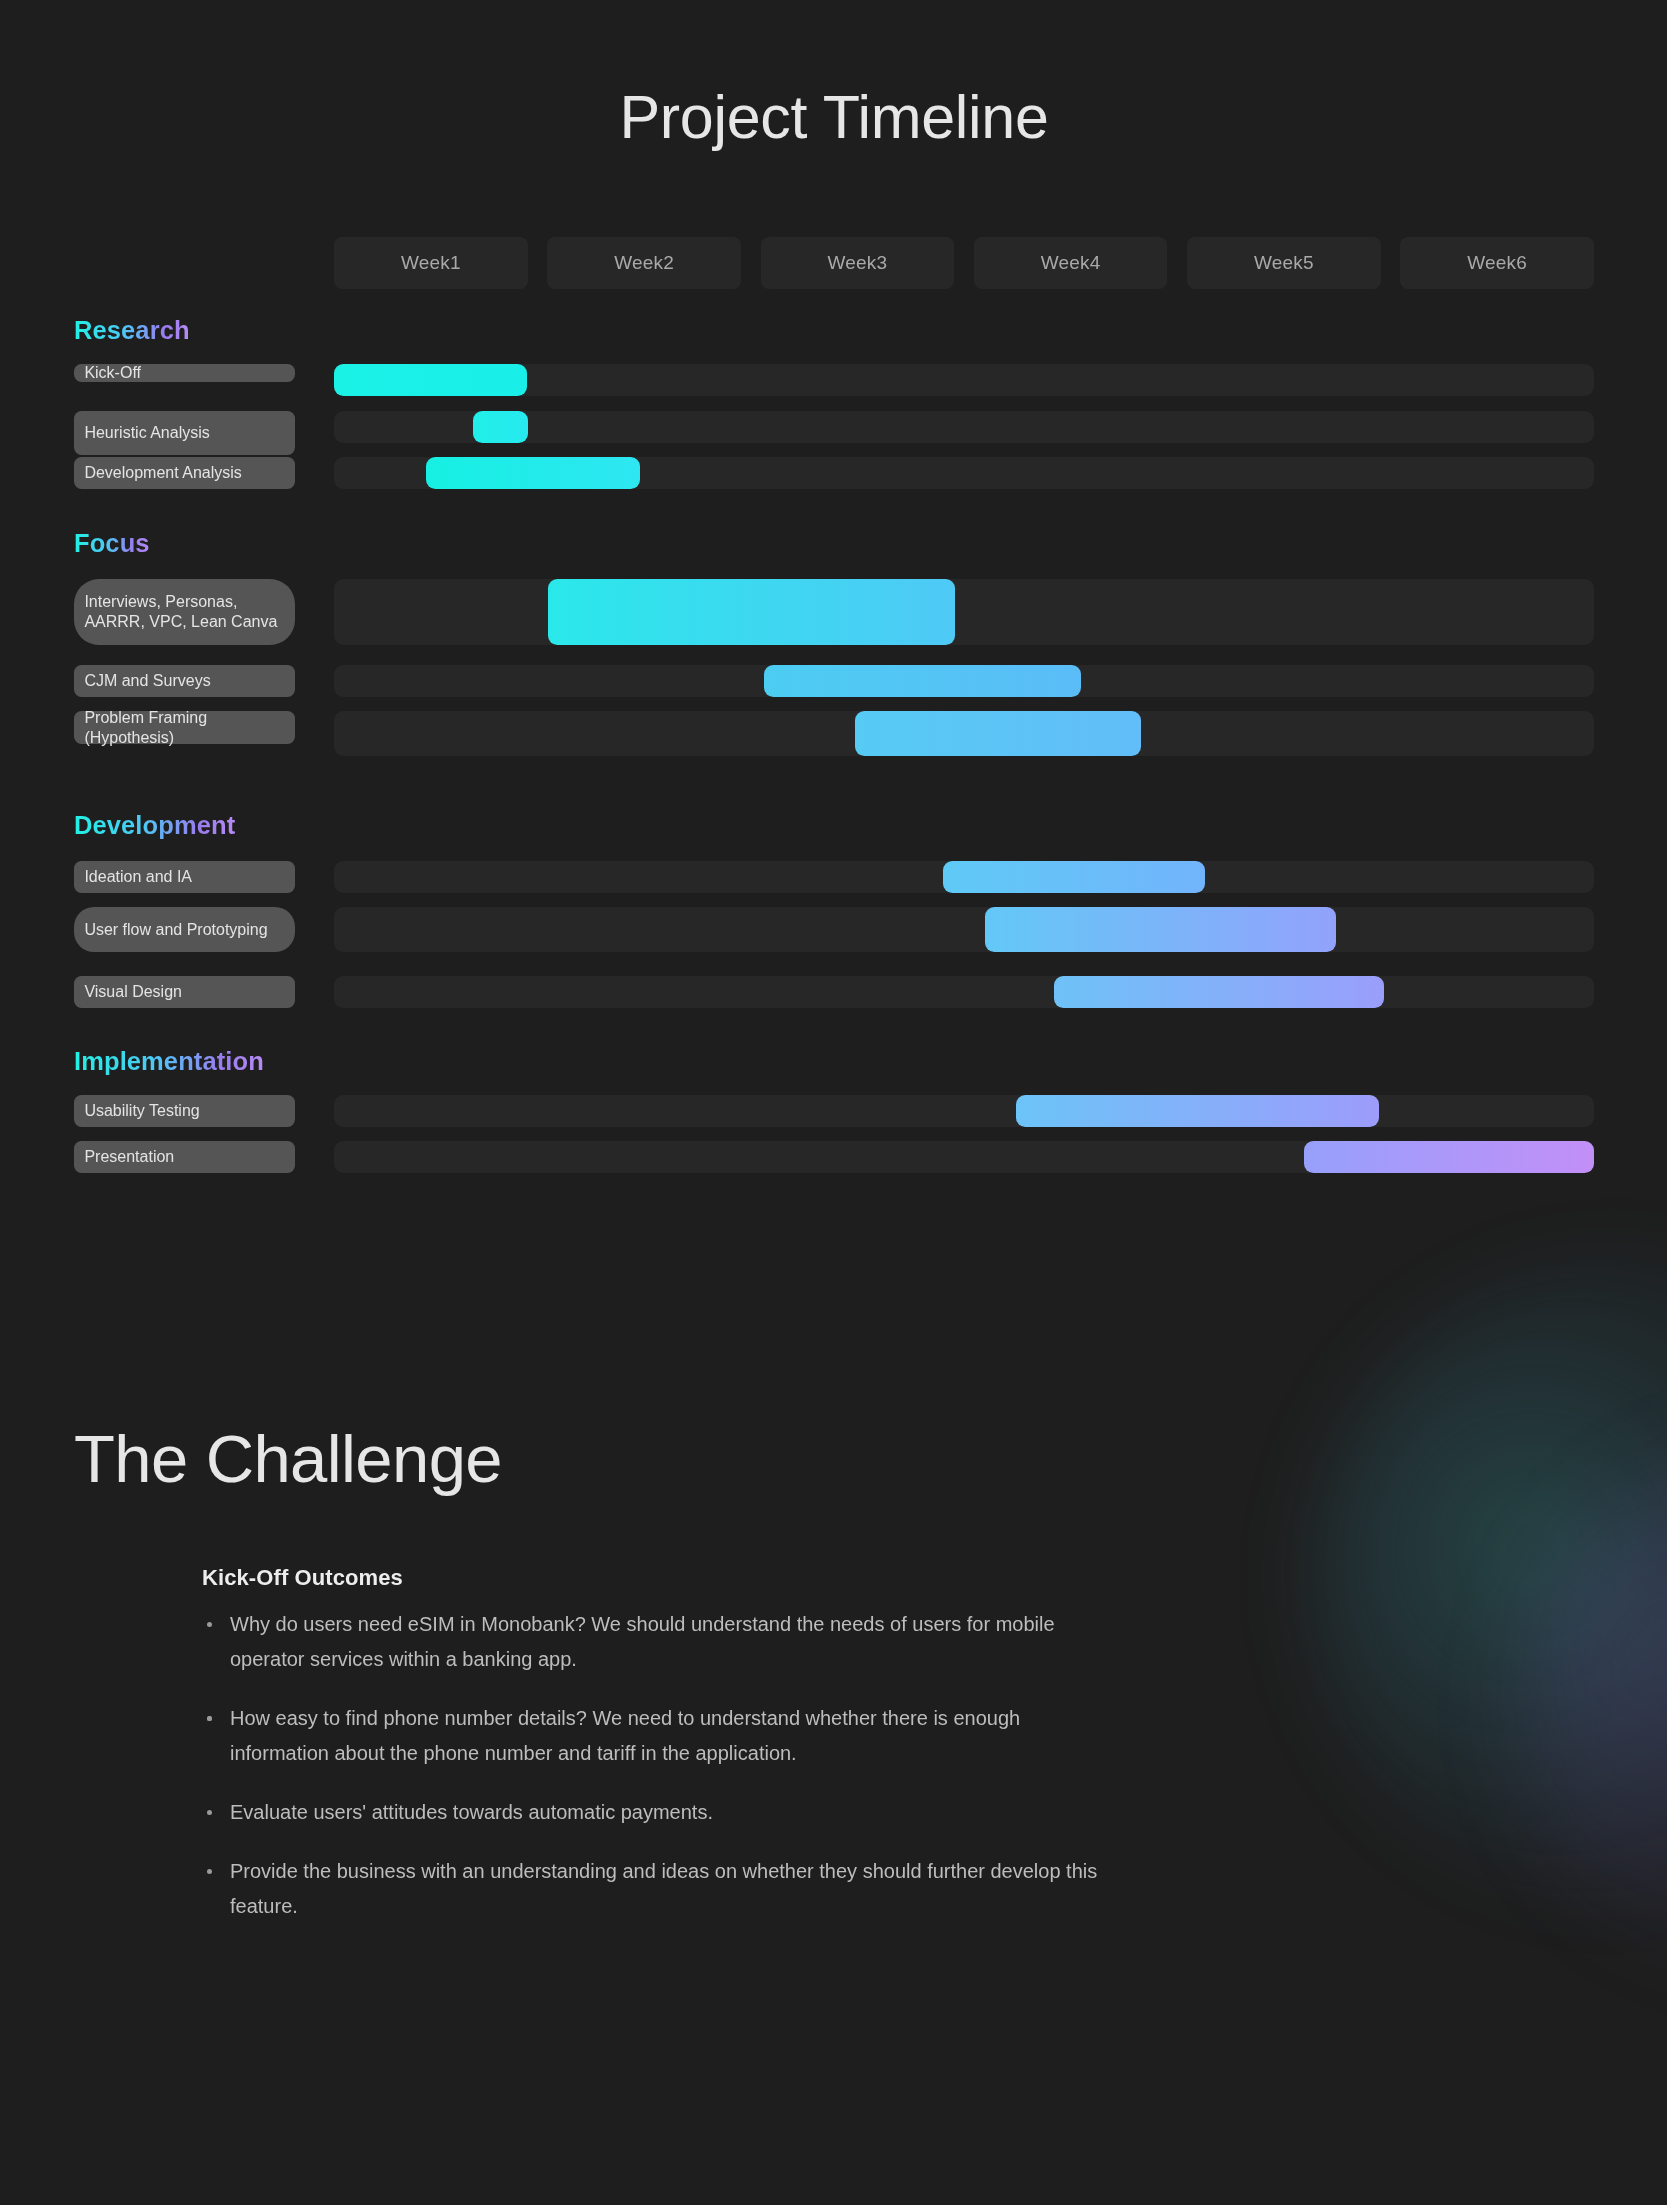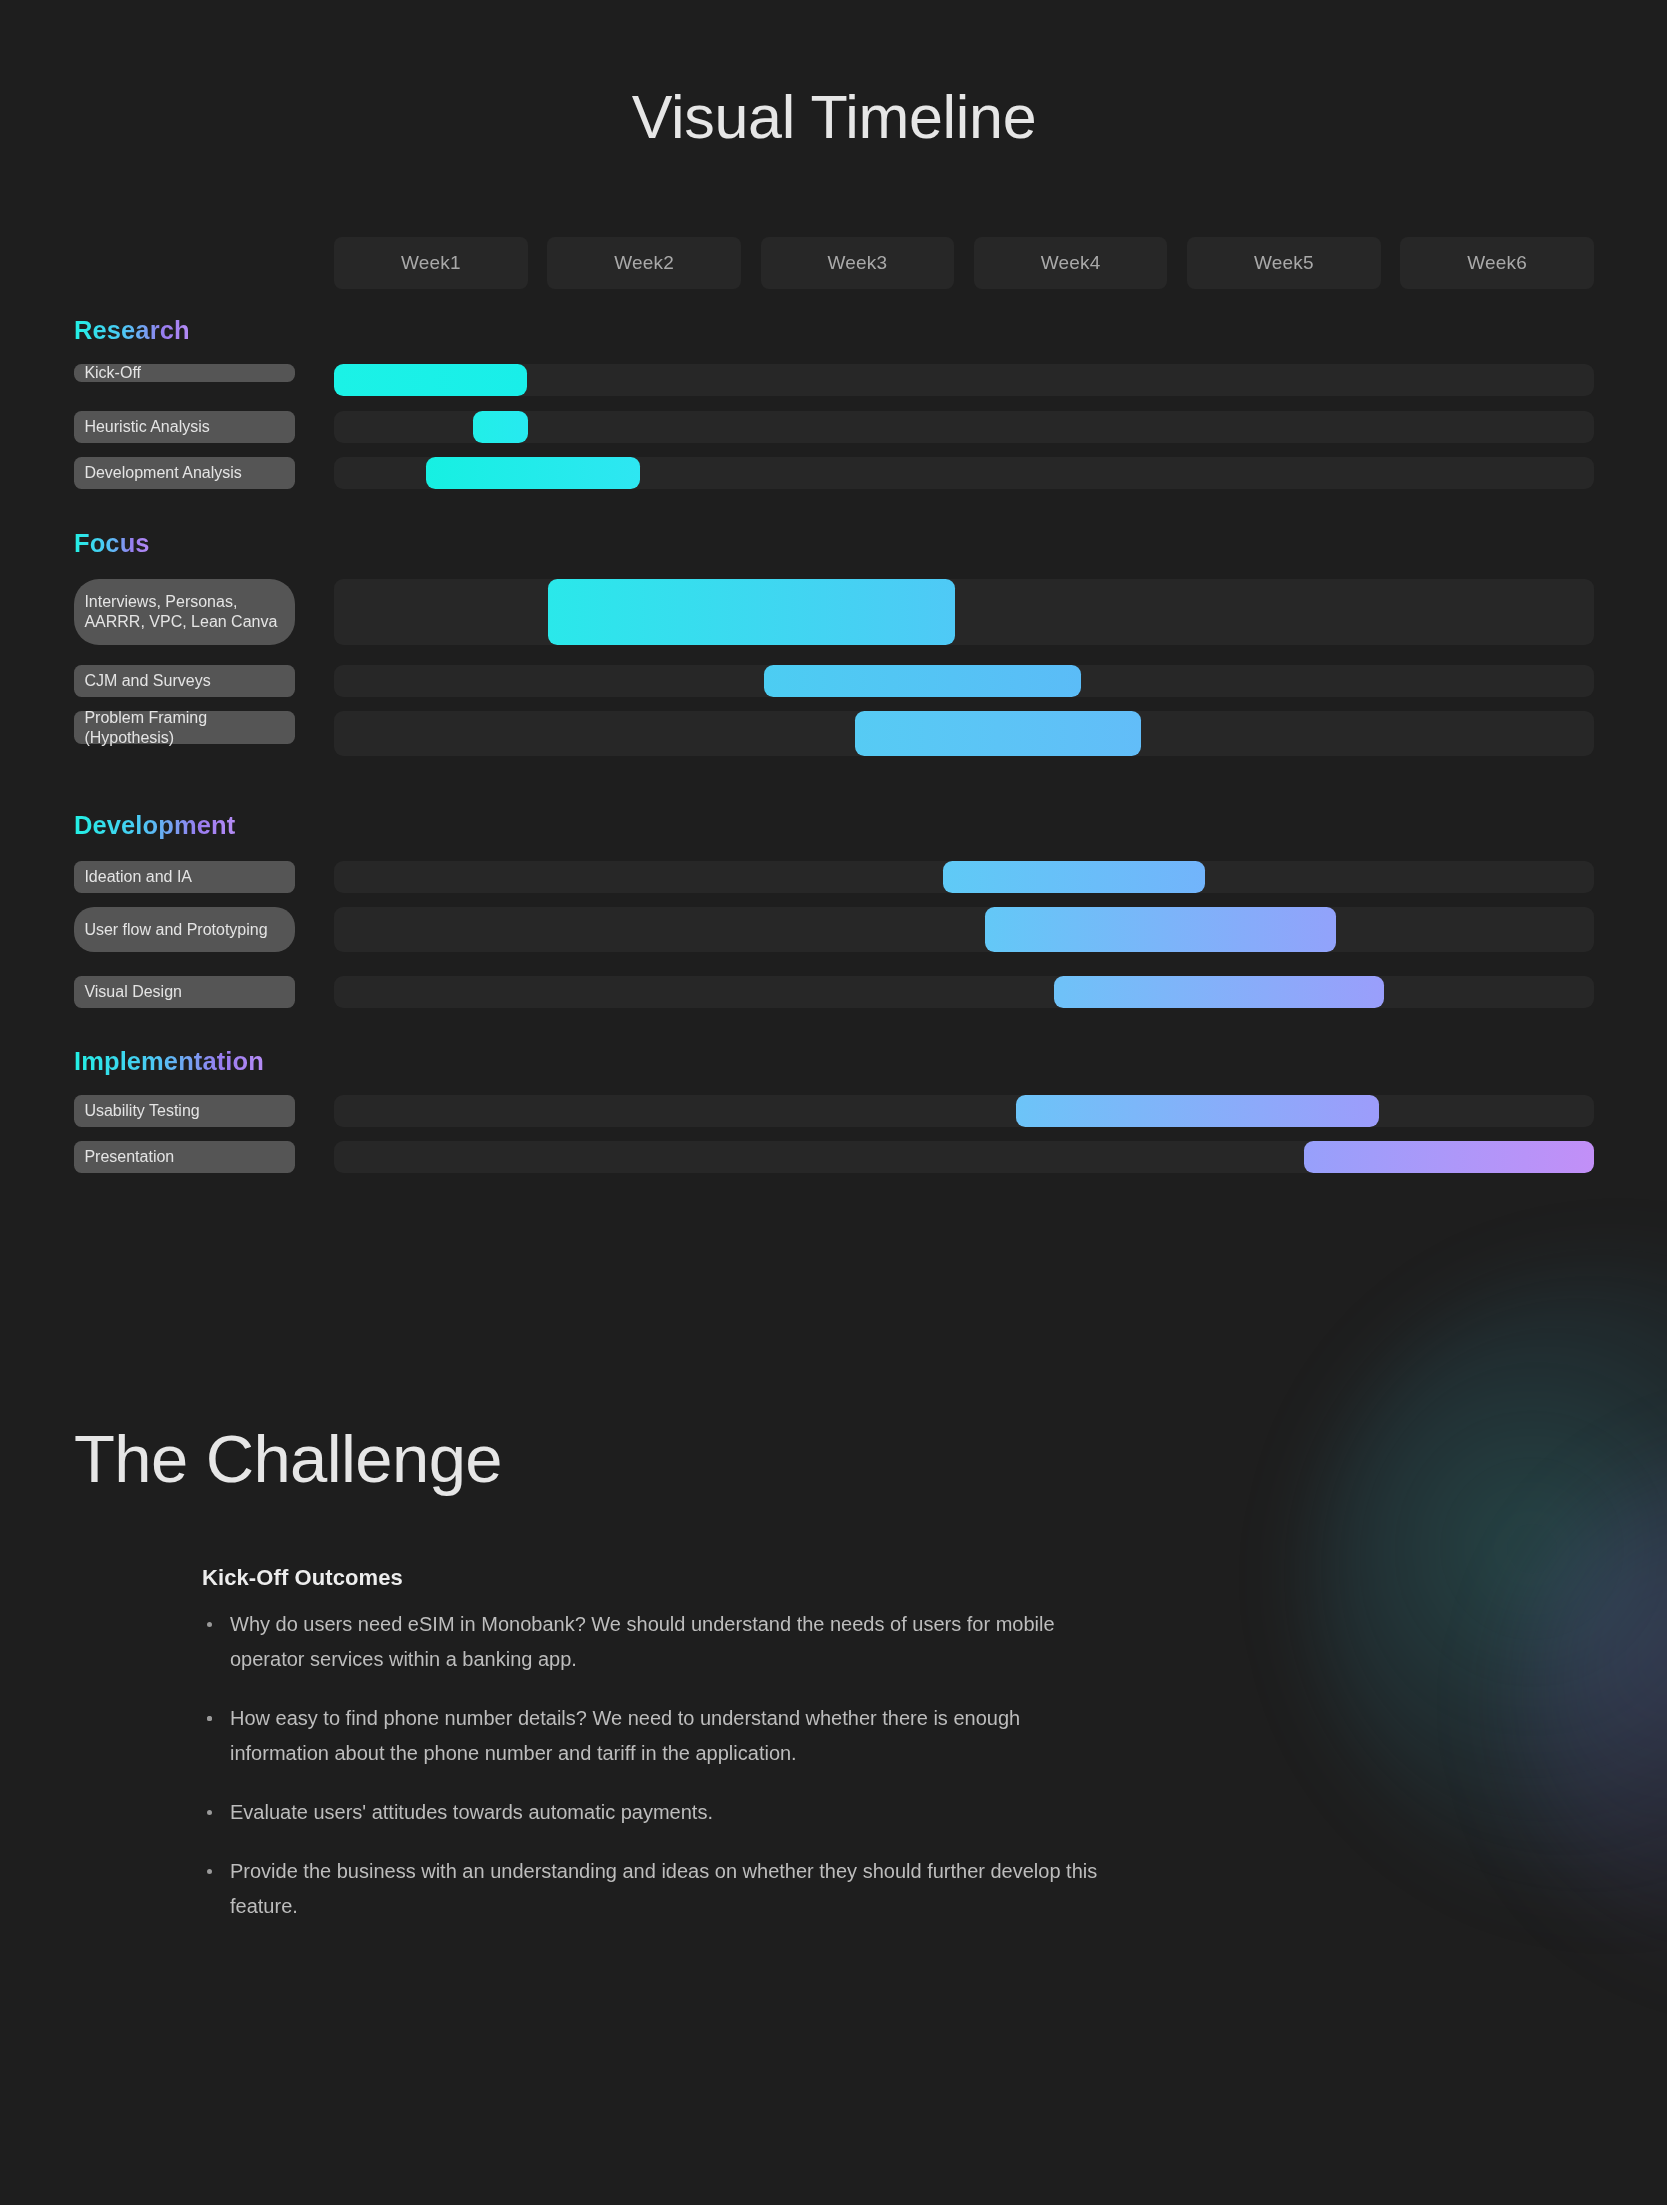--- a/index.html
+++ b/index.html
@@ -160,21 +160,21 @@
     border-radius: 50%;
     background: #9a9a9a;
   }
 </style>
 </head>
 <body>
 
 <div id="glow-teal"></div>
 <div id="glow-purple"></div>
 
-<div id="page-title">Visual Timeline</div>
+<div id="page-title">Project Timeline</div>
 
 <div id="gantt">
   <div class="week-header-row">
       <div class="week-cell">
         <span>Week1</span>
       </div>
       <div class="week-cell">
         <span>Week2</span>
       </div>
       <div class="week-cell">
@@ -191,21 +191,21 @@
       </div>
     </div>
   <div id="gantt-body">
       <div class="section-title" style="top: 316px;">Research</div>
       <div class="task-label" style="top: 364px; height: 18px;">
         <span>Kick-Off</span>
       </div>
       <div class="track" style="top: 364px; height: 32px;">
         <div class="bar" style="left: 0px; width: 193px; top: 0px; height: 32px; background: linear-gradient(90deg, rgb(27, 242, 230) 0%, rgb(25, 238, 233) 100%);"></div>
       </div>
-      <div class="task-label" style="top: 411px; height: 32px;">
+      <div class="task-label" style="top: 411px; height: 44px;">
         <span>Heuristic Analysis</span>
       </div>
       <div class="track" style="top: 411px; height: 32px;">
         <div class="bar" style="left: 139px; width: 55px; top: 0px; height: 32px; background: linear-gradient(90deg, rgb(33, 239, 232) 0%, rgb(39, 233, 240) 100%);"></div>
       </div>
       <div class="task-label" style="top: 457px; height: 32px;">
         <span>Development Analysis</span>
       </div>
       <div class="track" style="top: 457px; height: 32px;">
         <div class="bar" style="left: 92px; width: 214px; top: 0px; height: 32px; background: linear-gradient(90deg, rgb(22, 240, 226) 0%, rgb(46, 230, 242) 100%);"></div>

